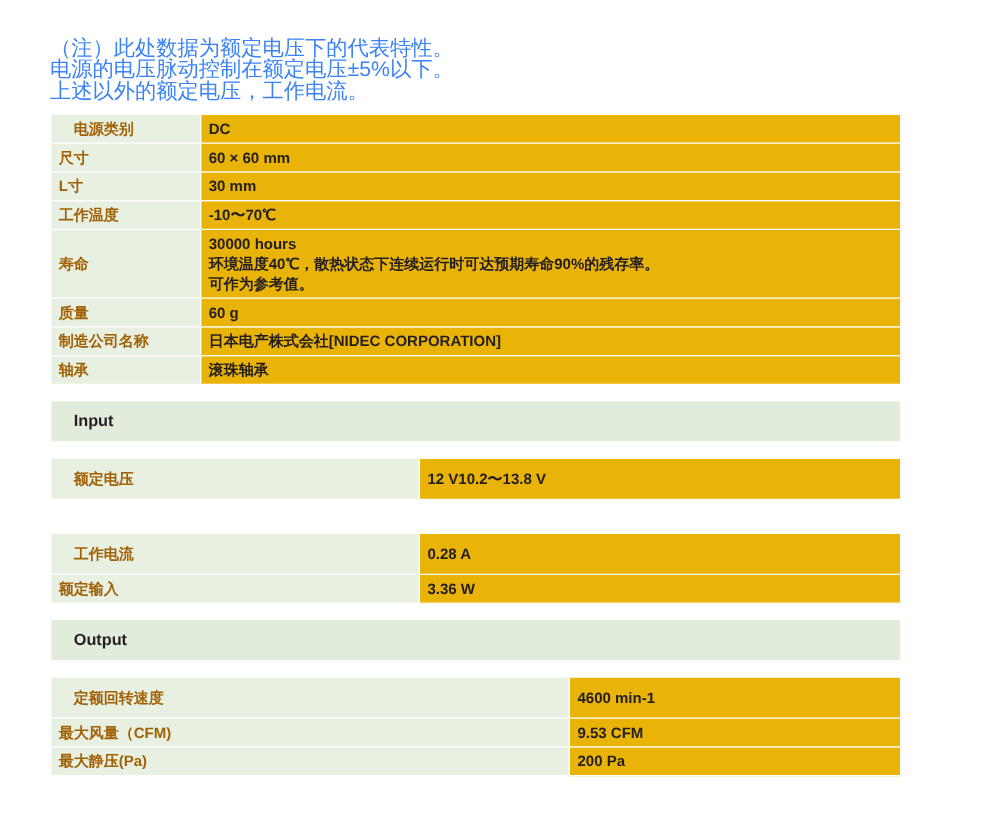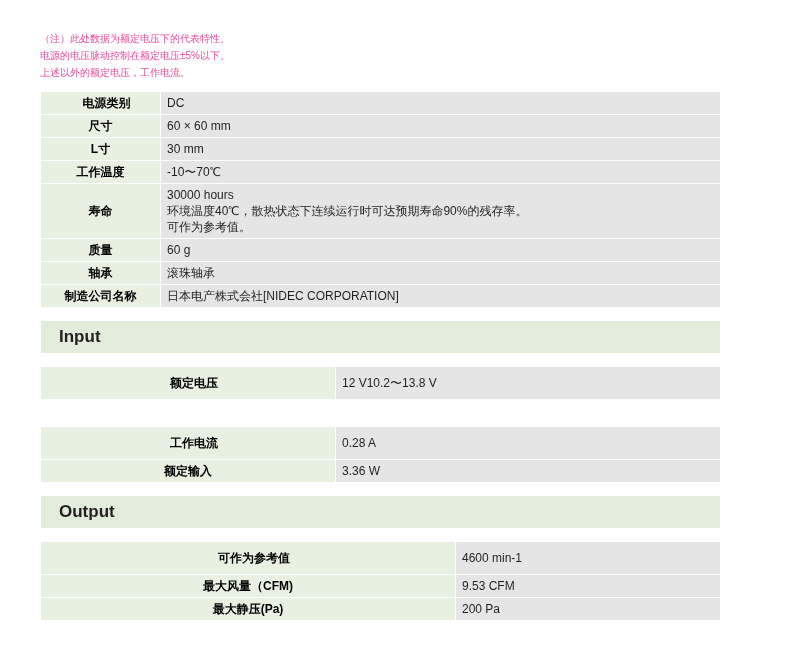--- a/index.html
+++ b/index.html
@@ -18,57 +18,56 @@
   .page {
     position: relative;
     width: 800px;
     height: 670px;
     box-sizing: border-box;
     padding: 30px 40px 0 40px;
   }
   .notes {
     margin: 0 0 10px 0;
     line-height: 17px;
-    font-size: 10px;
-    color: #ec4899;
+    font-size: 17px;
+    color: #3b82f6;
   }
   .notes div {
     white-space: nowrap;
   }
   table.spec {
     border-collapse: collapse;
     width: 680px;
     table-layout: fixed;
   }
   table.spec td {
     border: 1px solid #ffffff;
     padding: 3px 6px;
     vertical-align: middle;
     font-size: 12px;
     line-height: 16px;
   }
   td.lbl {
     background: #e8f0e2;
     font-weight: bold;
-    color: #000000;
-    text-align: center;
+    color: #a16207;
   }
   td.lbl.indent {
     padding-left: 18px;
   }
   td.val {
-    background: #e5e5e5;
+    background: #eab308;
     color: #231f20;
-    font-weight: normal;
+    font-weight: bold;
   }
   tr.section td {
     background: #e2ecda;
     font-weight: bold;
     padding: 8px 6px 8px 18px;
-    font-size: 17px;
+    font-size: 13px;
     border: 1px solid #ffffff;
   }
   .gap {
     height: 12px;
     line-height: 12px;
     font-size: 0;
   }
   .multi {
     white-space: pre-line;
   }
@@ -115,27 +114,27 @@
         <td class="lbl">寿命</td>
         <td class="val multi">30000 hours
 环境温度40℃，散热状态下连续运行时可达预期寿命90%的残存率。
 可作为参考值。</td>
       </tr>
       <tr>
         <td class="lbl">质量</td>
         <td class="val">60 g</td>
       </tr>
       <tr>
+        <td class="lbl">制造公司名称</td>
+        <td class="val">日本电产株式会社[NIDEC CORPORATION]</td>
+      </tr>
+      <tr>
         <td class="lbl">轴承</td>
         <td class="val">滚珠轴承</td>
       </tr>
-      <tr>
-        <td class="lbl">制造公司名称</td>
-        <td class="val">日本电产株式会社[NIDEC CORPORATION]</td>
-      </tr>
     </tbody>
   </table>
 
   <div class="gap"></div>
 
   <table class="spec tbl-block">
     <colgroup>
         <col style="width:680px">
       </colgroup>
     <tbody>
@@ -194,21 +193,21 @@
 
   <div class="gap"></div>
 
   <table class="spec tbl-block">
     <colgroup>
         <col style="width:415px">
         <col style="width:265px">
       </colgroup>
     <tbody>
       <tr>
-        <td class="lbl indent" style="padding-top:8px;padding-bottom:8px;">可作为参考值</td>
+        <td class="lbl indent" style="padding-top:8px;padding-bottom:8px;">定额回转速度</td>
         <td class="val" style="padding-top:8px;padding-bottom:8px;">4600 min-1</td>
       </tr>
       <tr>
         <td class="lbl"><span>最大风量（CFM)</span></td>
         <td class="val"><span>9.53 CFM</span></td>
       </tr>
       <tr>
         <td class="lbl"><span>最大静压(Pa)</span></td>
         <td class="val"><span>200 Pa</span></td>
       </tr>

